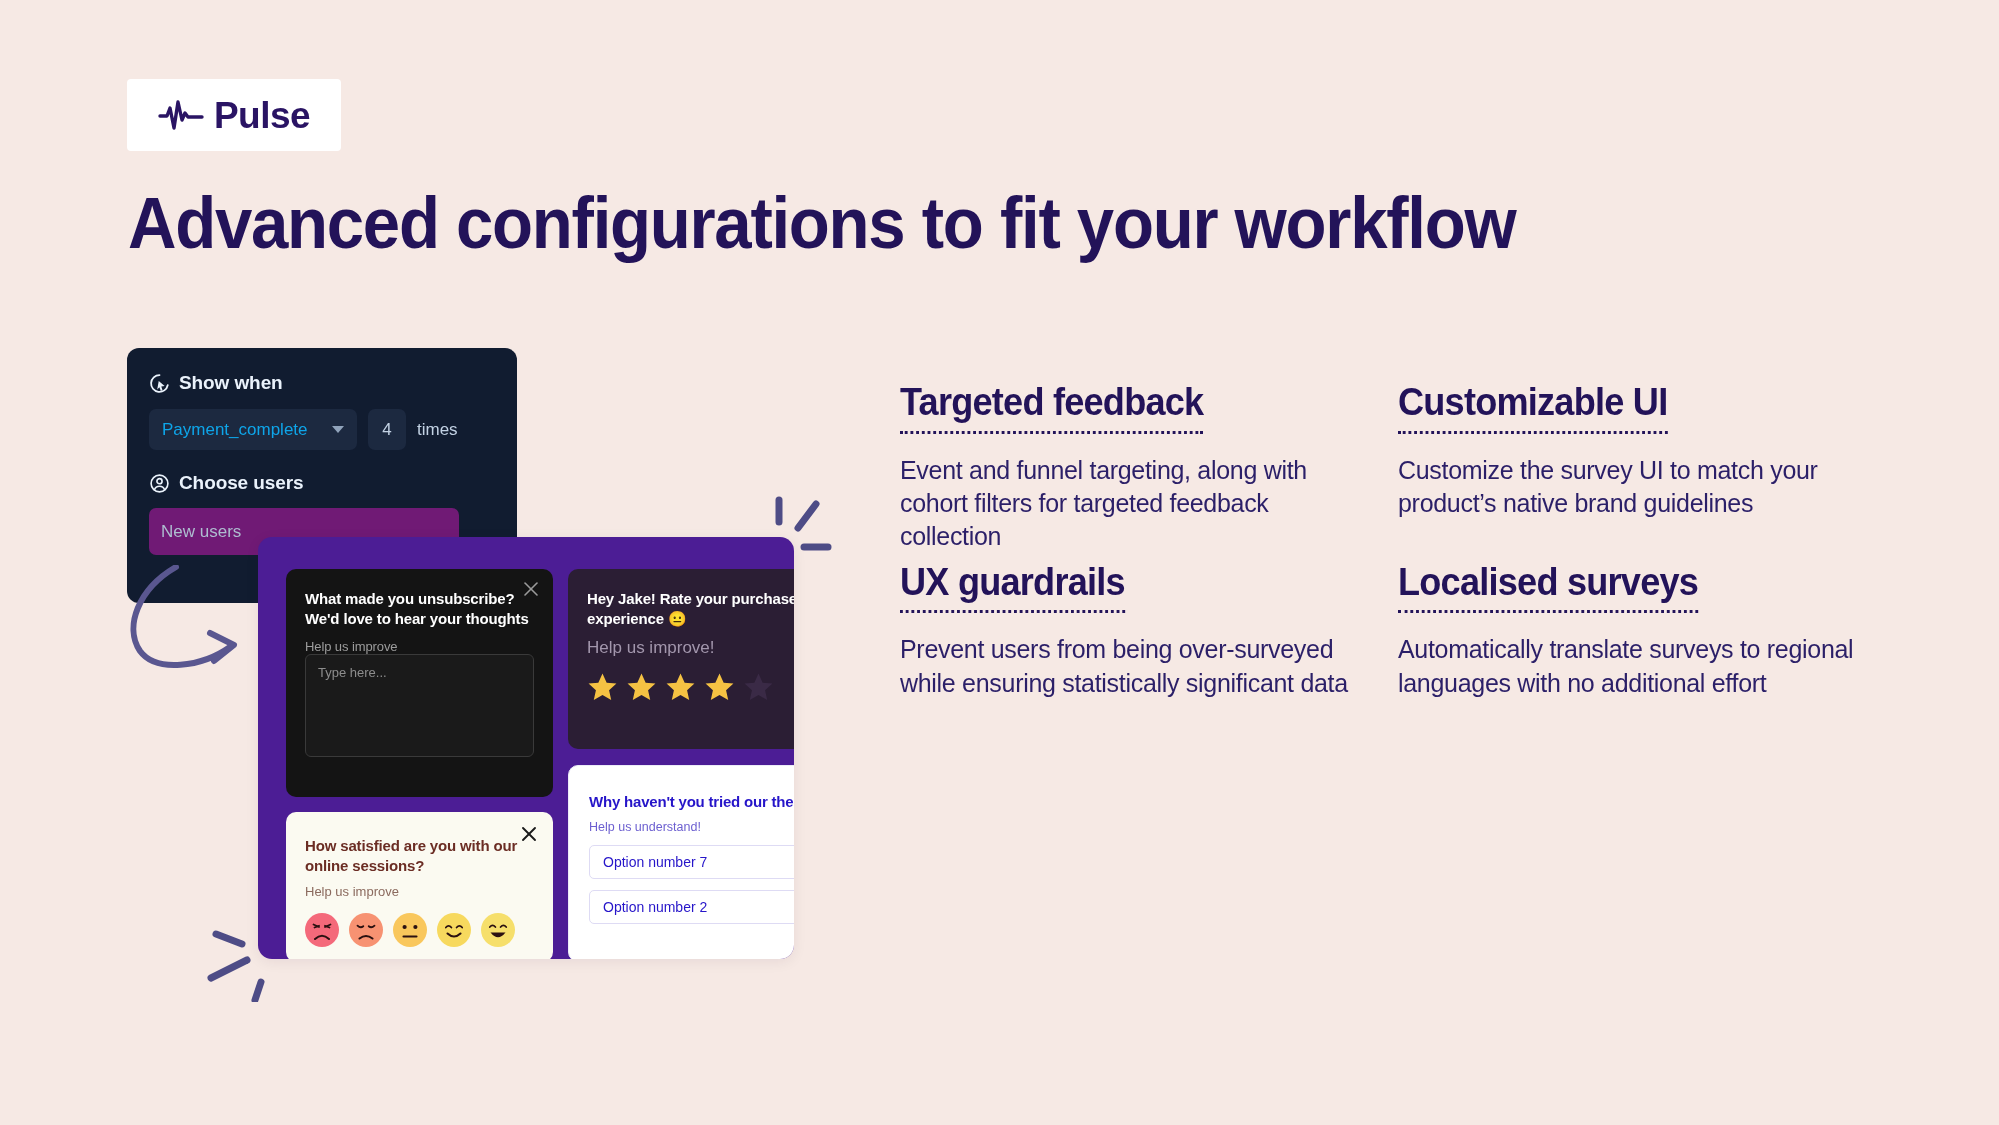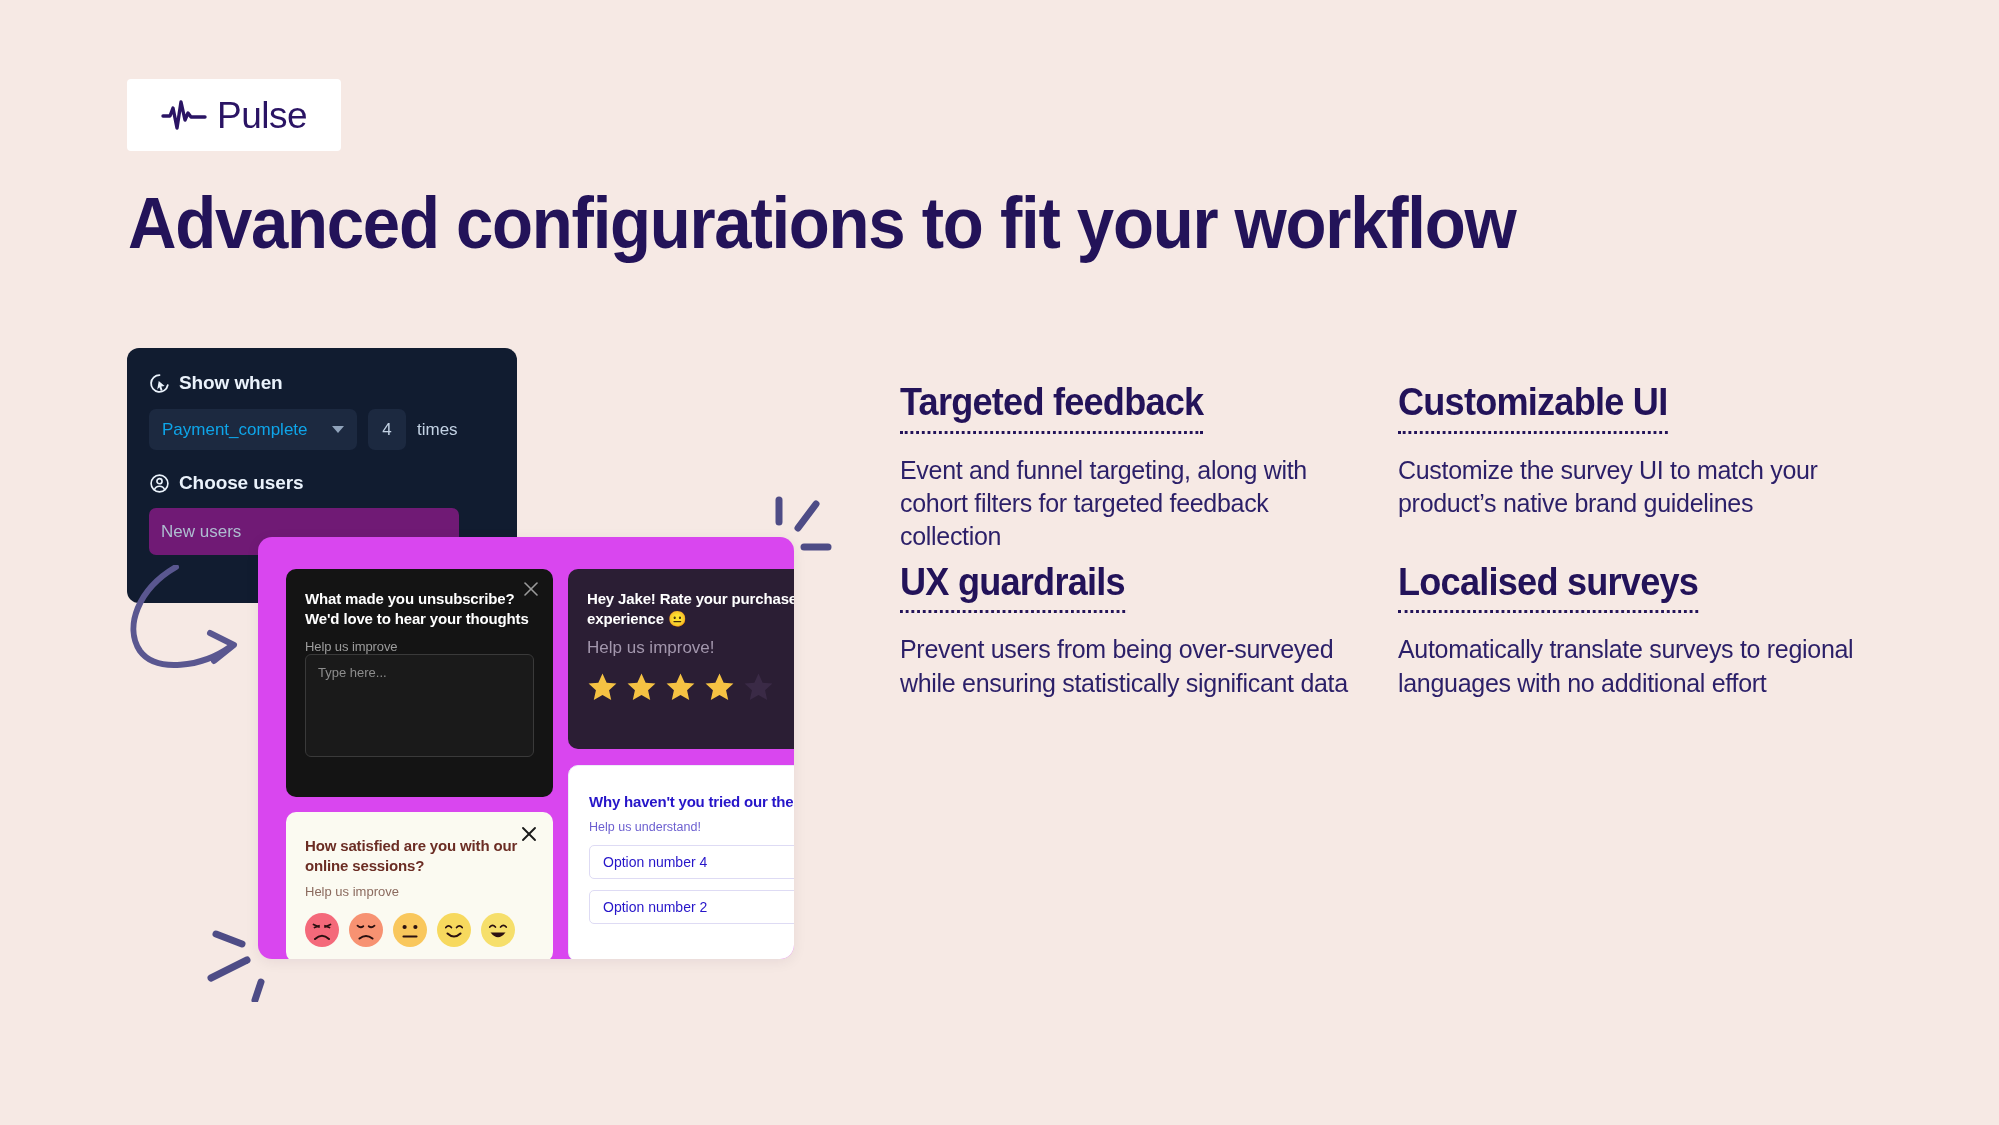--- a/index.html
+++ b/index.html
@@ -14,21 +14,21 @@
   
   .logo-box {
     position: absolute; left: 127px; top: 79px;
     width: 214px; height: 72px;
     background: #ffffff;
     border-radius: 4px;
     display: flex; align-items: center; justify-content: center; gap: 10px;
   }
   .logo-mark { width: 46px; height: 34px; display: block; }
   .logo-text {
-    font-size: 37px; font-weight: 400; color: #2a1464;
+    font-size: 37px; font-weight: 700; color: #2a1464;
     letter-spacing: -0.5px; line-height: 1;
   }
 
   
   .headline {
     position: absolute; left: 128px; top: 185px;
     width: 1720px;
     font-size: 73px;
     font-weight: 700;
     color: #231359;
@@ -90,21 +90,21 @@
 
   
   .sparkle { position: absolute; }
   .sp-right { left: 770px; top: 492px; width: 70px; height: 80px; }
   .sp-left  { left: 198px; top: 912px; width: 90px; height: 90px; }
 
   
   .mock-wrap {
     position: absolute; left: 258px; top: 537px;
     width: 536px; height: 422px;
-    background: #d946ef;
+    background: #4c1d95;
     border-radius: 14px;
     overflow: hidden;
     box-shadow: 0 3px 14px rgba(40,20,60,0.07);
   }
   .card { position: absolute; border-radius: 10px; }
 
   
   .card-unsub {
     left: 28px; top: 32px; width: 267px; height: 228px;
     background: #141414;
@@ -337,21 +337,21 @@
           <circle cx="17" cy="17" r="17" fill="#f6df6b"></circle>
           <path d="M8.8 14 Q11.6 10.7 14.4 14 M19.6 14 Q22.4 10.7 25.2 14" stroke="#2b1111" stroke-width="1.8" fill="none" stroke-linecap="round"></path>
           <path d="M9.5 19.5 Q17 29 24.5 19.5 Z" fill="#2b1111"></path>
         </svg>
       </div>
     </div>
 
     <div class="card card-opt">
       <div class="opt-title">Why haven't you tried our the auto-save feature yet?</div>
       <div class="opt-sub">Help us understand!</div>
-      <div class="opt-item">Option number 4</div>
+      <div class="opt-item">Option number 7</div>
       <div class="opt-item">Option number 2</div>
     </div>
   </div>
 
   <div class="features">
     <div>
       <div class="feat-h">Targeted feedback</div>
       <div class="feat-b">Event and funnel targeting, along with cohort filters for targeted feedback collection</div>
     </div>
     <div>

